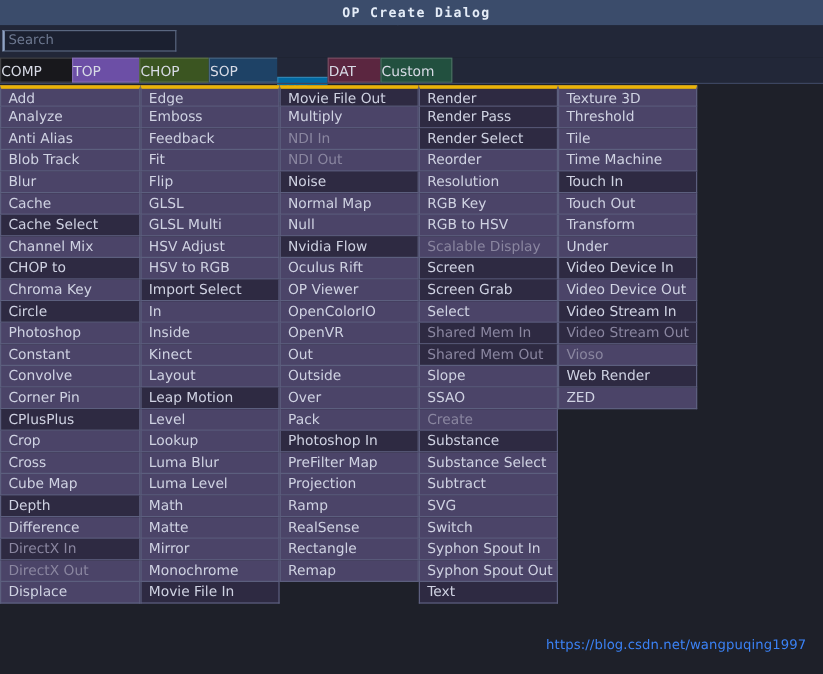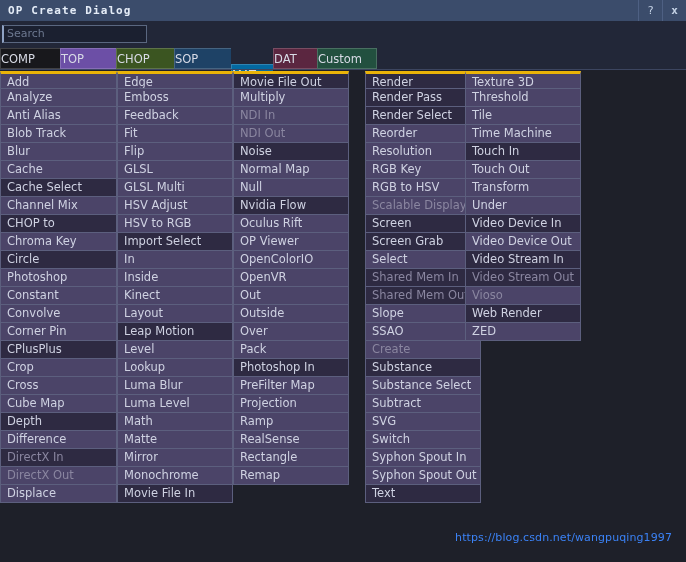--- a/index.html
+++ b/index.html
@@ -10,21 +10,21 @@
     overflow:hidden;
     -webkit-font-smoothing:antialiased;
   }
   #app{position:relative;width:686px;height:562px;background:#1e2029;}
 
   
   .titlebar{
     position:absolute;left:0;top:0;width:686px;height:21px;
     background:#3b4c6b;
     border-bottom:1px solid #27364f;
-    display:flex;align-items:center;
+    display:flex;align-items:center;flex-direction:column;
   }
   .titlebar-title{
     flex:0 0 auto;
     padding-left:8px;
     color:#e4ecf7;
     font-size:11px;
     font-weight:bold;
     letter-spacing:1.1px;
     font-family:"DejaVu Sans Mono","Liberation Mono",monospace;
     line-height:21px;
@@ -217,21 +217,21 @@
         <div class="cell">Over</div>
         <div class="cell">Pack</div>
         <div class="cell alt">Photoshop In</div>
         <div class="cell">PreFilter Map</div>
         <div class="cell">Projection</div>
         <div class="cell">Ramp</div>
         <div class="cell">RealSense</div>
         <div class="cell">Rectangle</div>
         <div class="cell">Remap</div>
       </div>
-      <div class="col" style="left: 349px; width: 116px; padding-left: 16px;">
+      <div class="col" style="left: 349px; width: 116px;">
         <div class="cell alt">Render</div>
         <div class="cell alt">Render Pass</div>
         <div class="cell alt">Render Select</div>
         <div class="cell">Reorder</div>
         <div class="cell">Resolution</div>
         <div class="cell">RGB Key</div>
         <div class="cell">RGB to HSV</div>
         <div class="cell dim">Scalable Display</div>
         <div class="cell alt">Screen</div>
         <div class="cell alt">Screen Grab</div>

